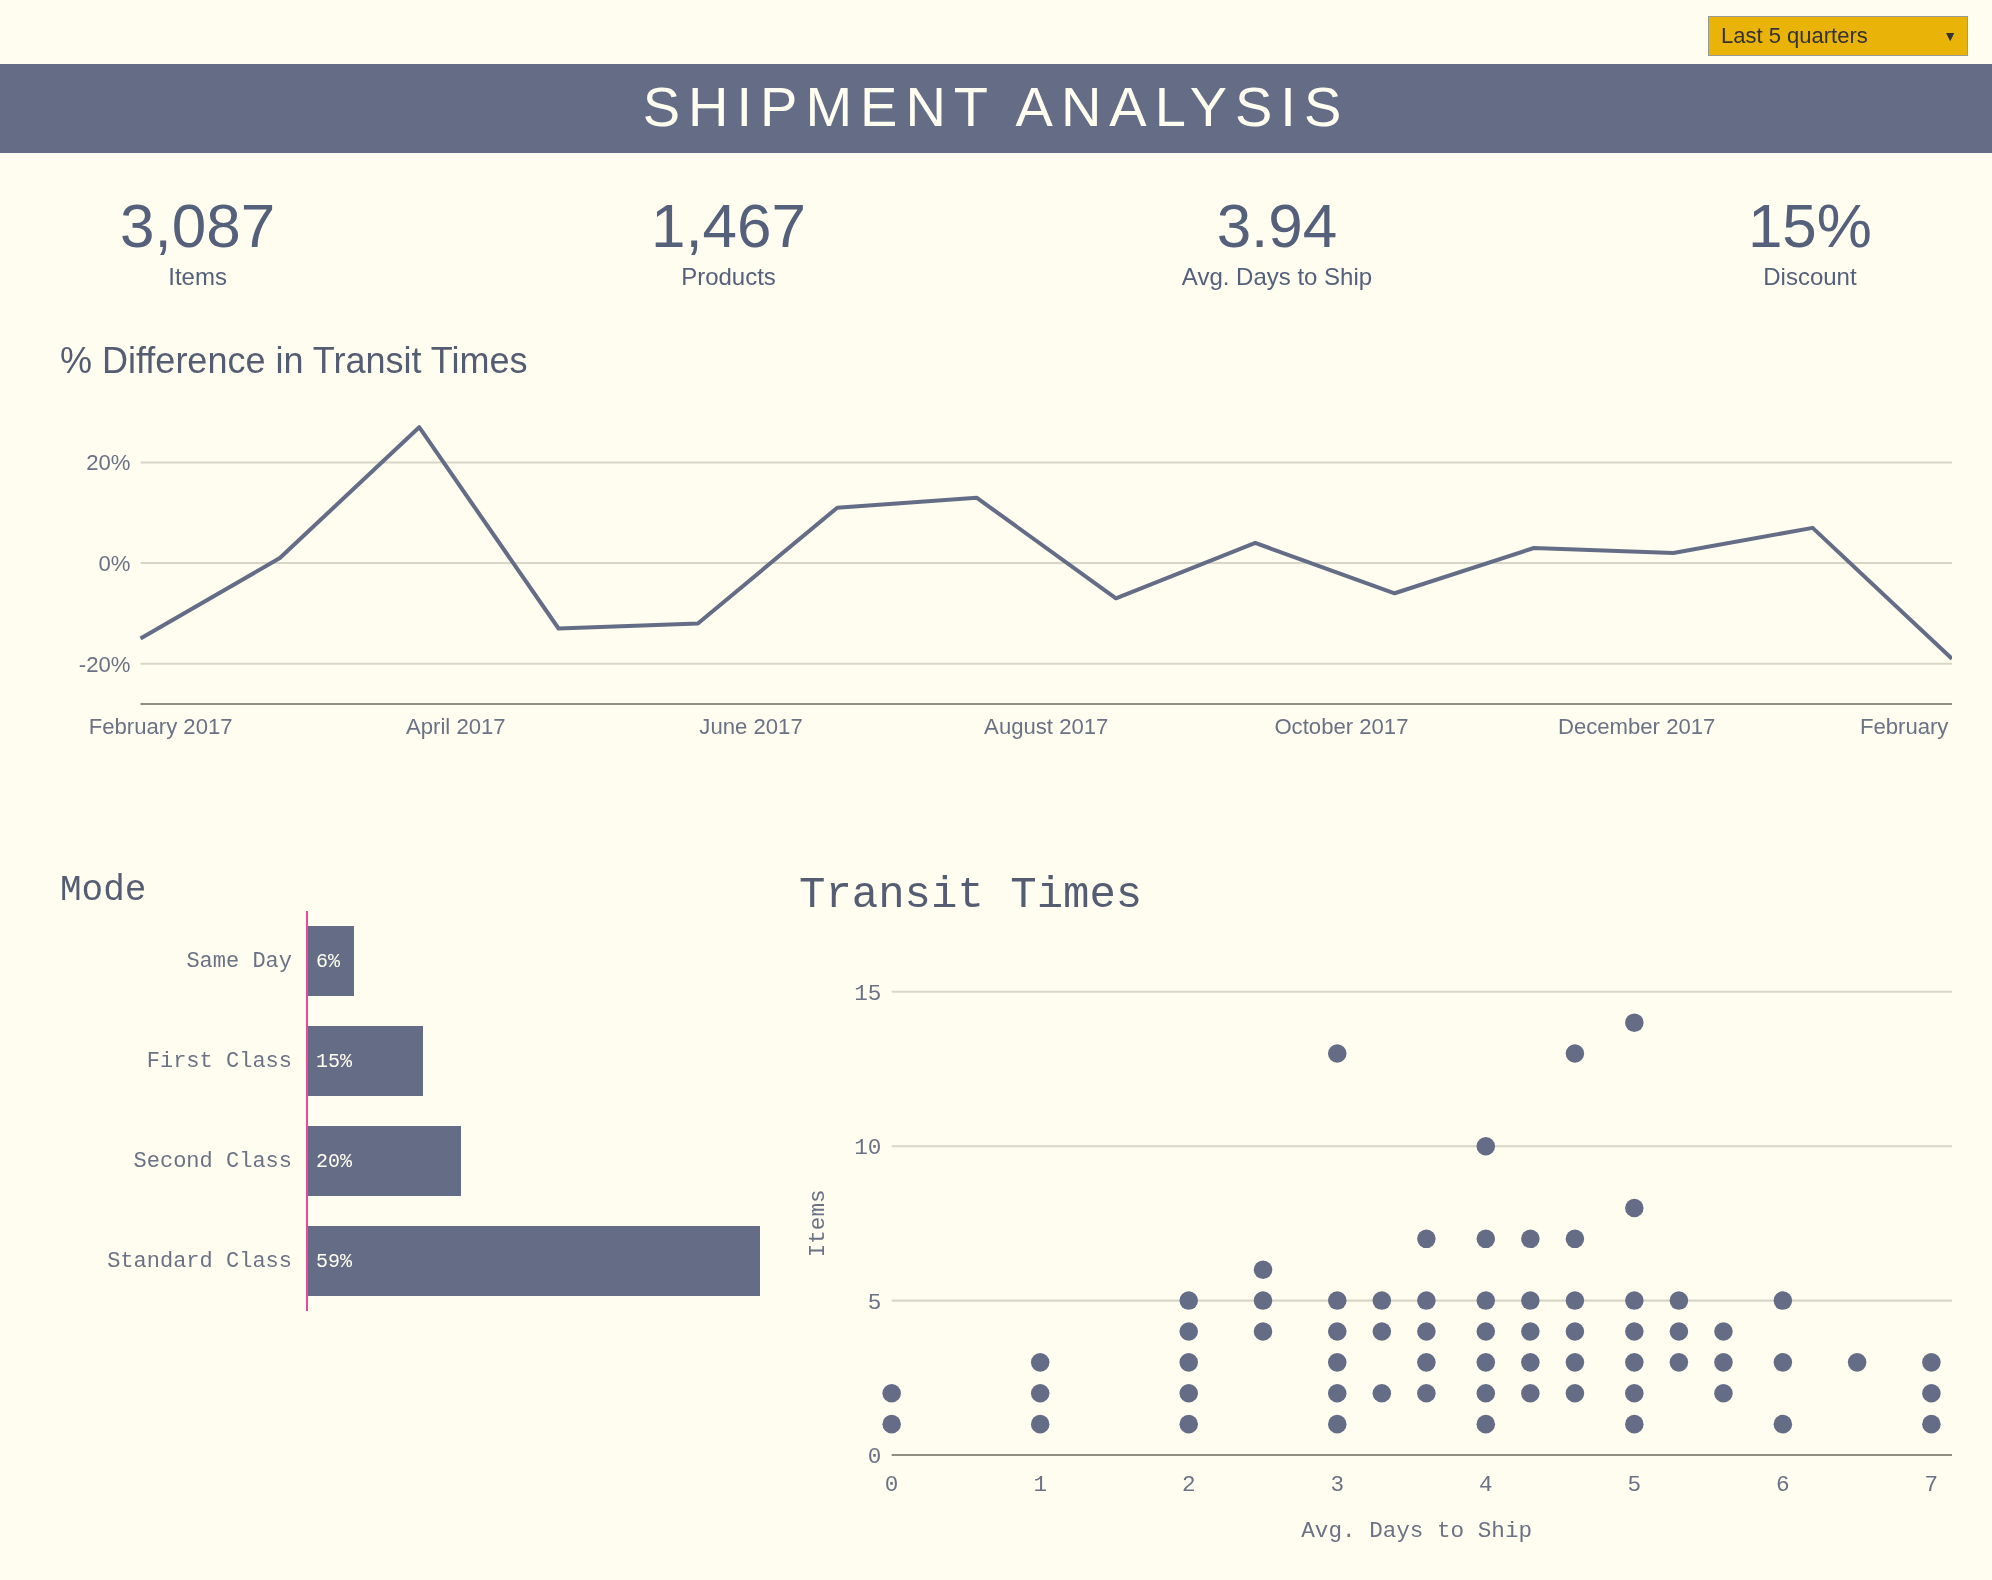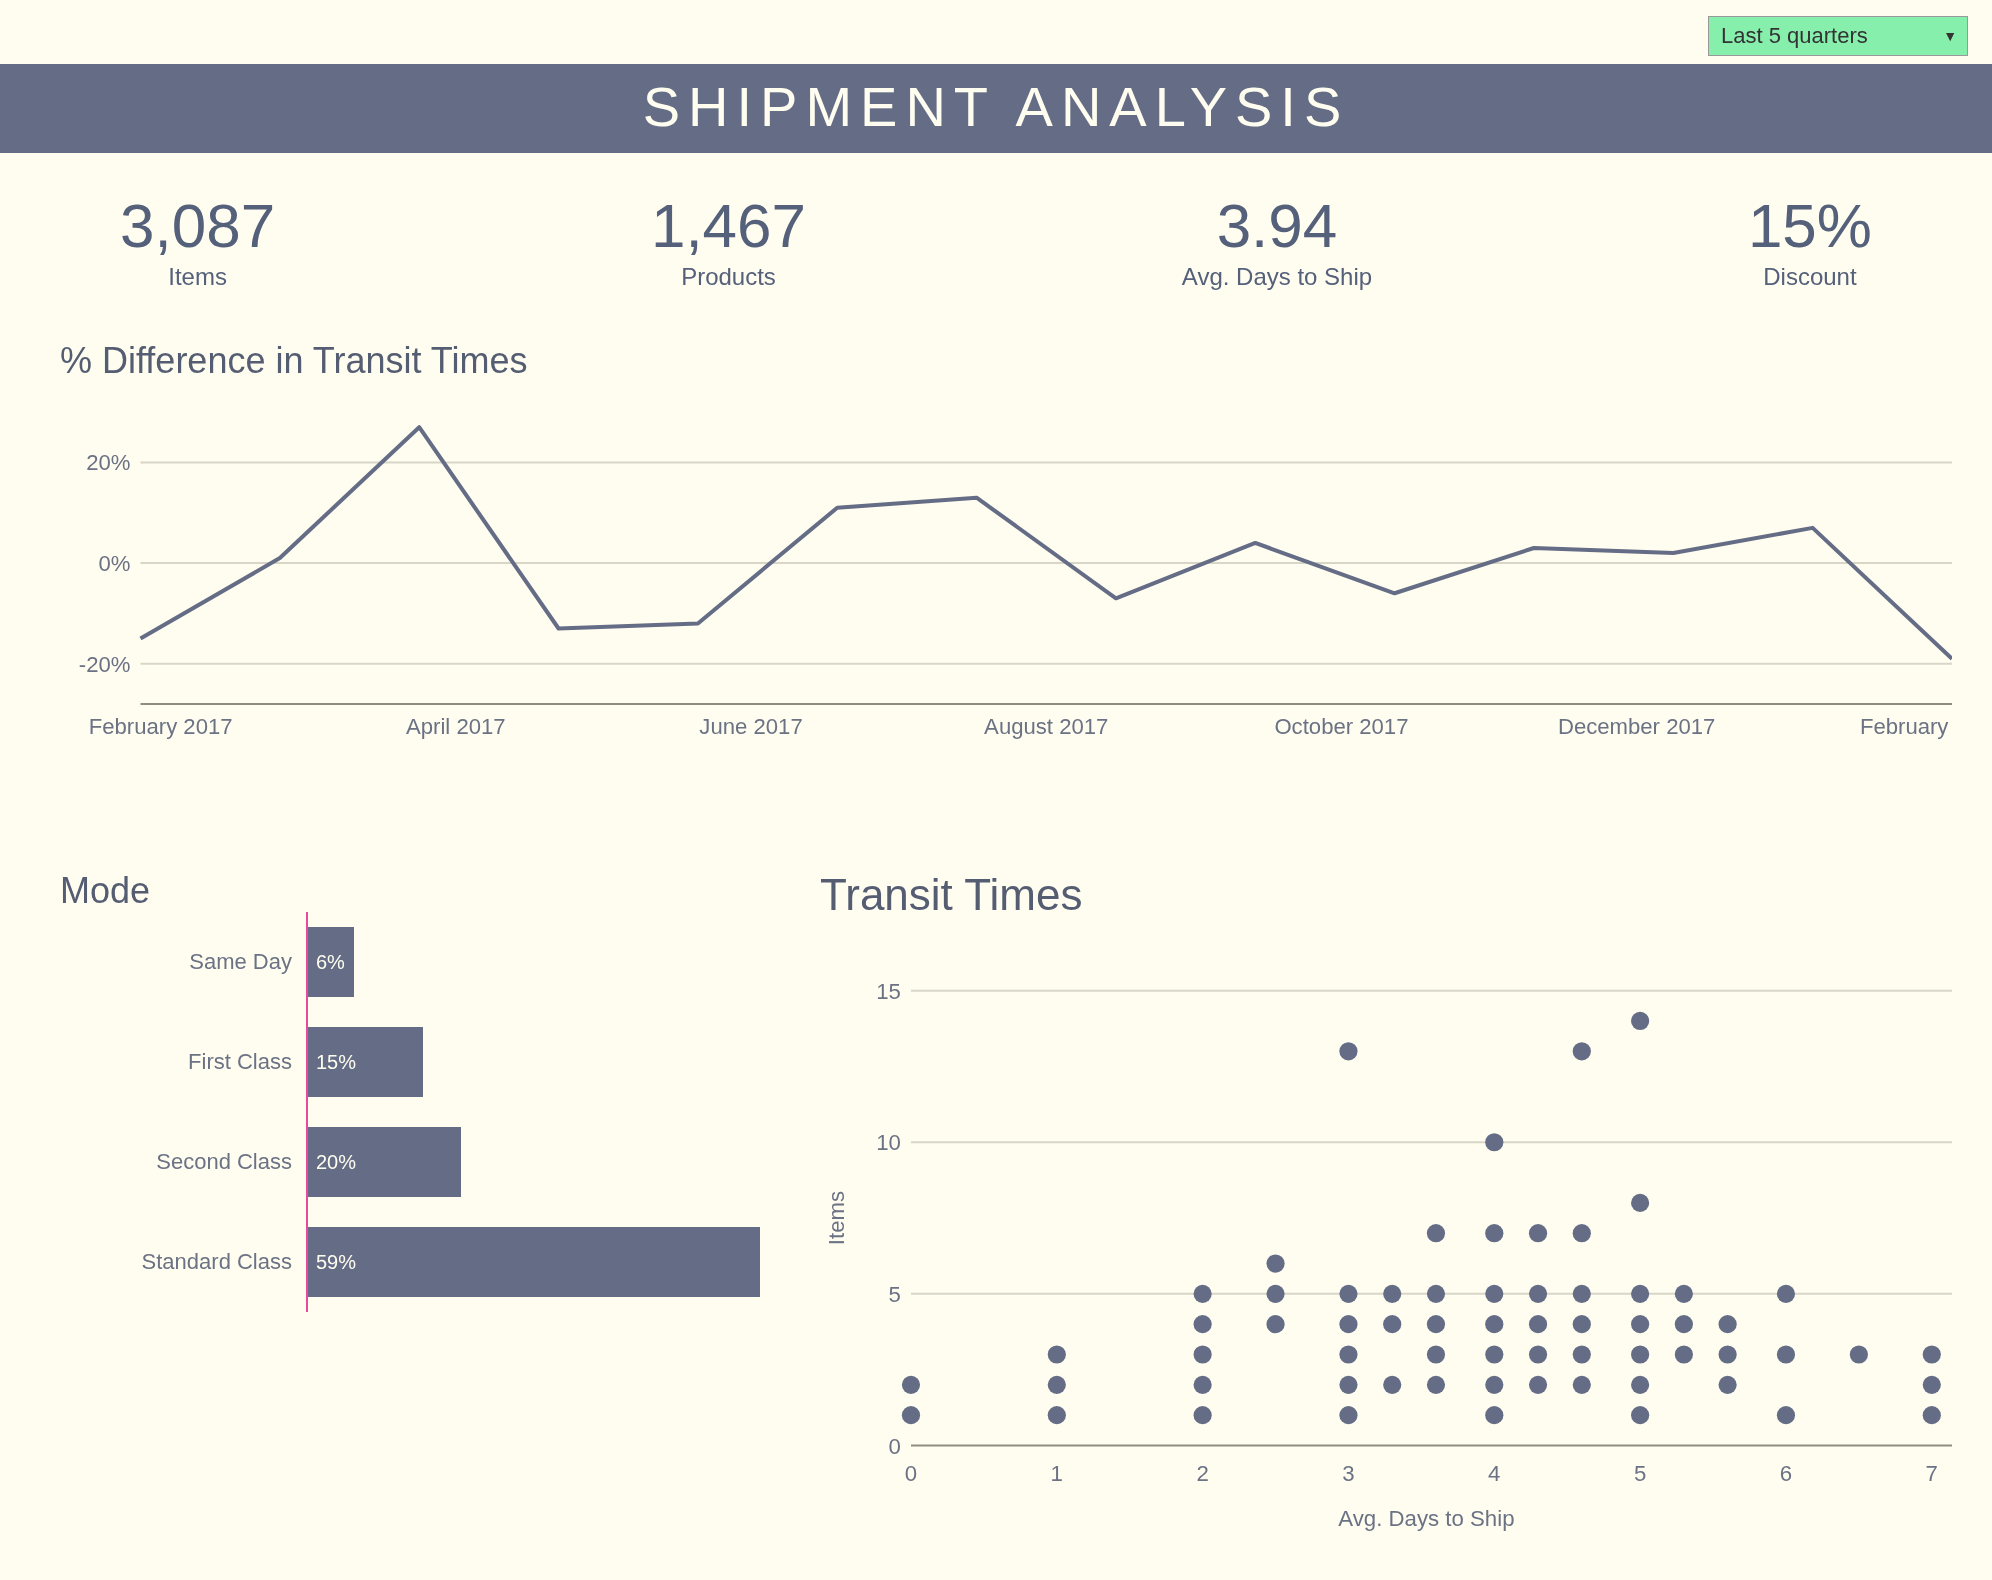--- a/index.html
+++ b/index.html
@@ -10,21 +10,21 @@
     width: 1992px;
     height: 1580px;
     position: relative;
   }
   .dropdown-wrap {
     position: absolute;
     top: 16px; right: 24px;
   }
   .dropdown {
     border: 1px solid #999;
-    background: #86efac;
+    background: #eab308;
     padding: 6px 36px 6px 12px;
     font-size: 22px;
     color: #333;
     min-width: 260px;
     position: relative;
     cursor: pointer;
   }
   .dropdown .caret {
     position: absolute;
     right: 10px; top: 50%; transform: translateY(-50%);
@@ -60,21 +60,22 @@
   .axis-lbl { font-size: 22px; fill: #6b7284; }
   .tick-lbl { font-size: 22px; fill: #6b7284; }
   .gridline { stroke: #d8d6c6; stroke-width: 2; }
   .baseline { stroke: #8d8d80; stroke-width: 2; }
   .series { stroke: #646d85; stroke-width: 4; fill: none; stroke-linejoin: round; }
 
   .bottom-row {
     position: absolute;
     top: 870px; left: 60px; right: 40px; bottom: 20px;
     display: flex;
-    gap: 60px;
+    gap: 39px;
+    font-family: Liberation Mono, monospace;
   }
   .mode-col { width: 700px; }
   .mode-title { font-size: 36px; font-weight: 300; color: #555d72; }
   .mode-sub { font-size: 18px; color: #6b7284; margin-top: 4px; margin-bottom: 20px; }
   .mode-baseline {
     position: relative;
     margin-left: 246px;
     border-left: 2px solid #ec4899;
   }
   .mode-row {

